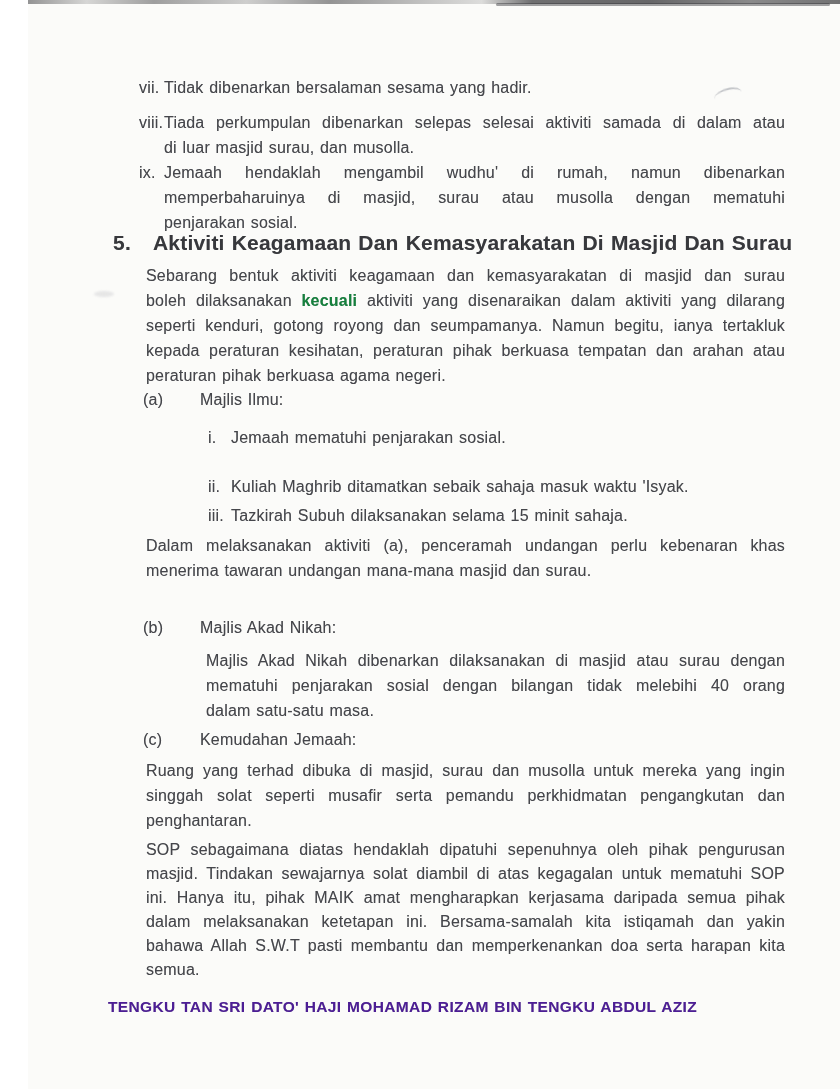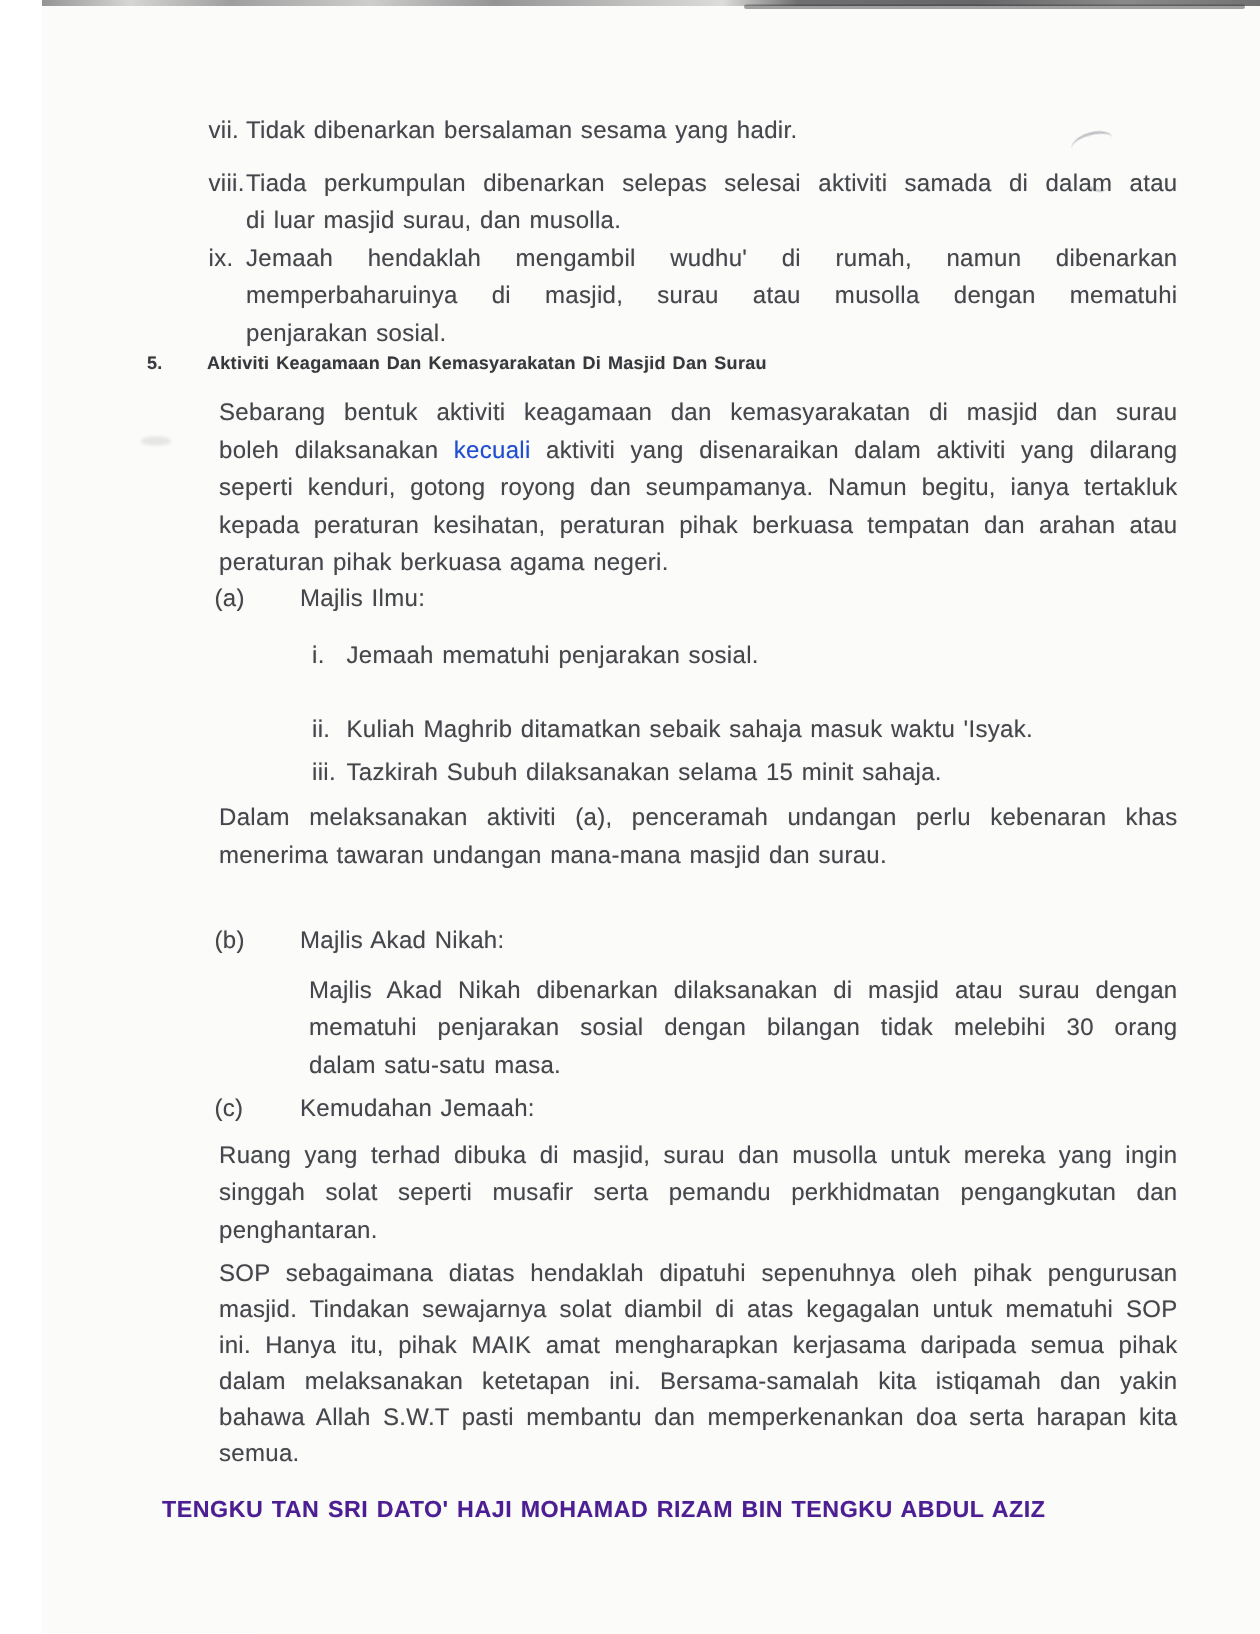--- a/index.html
+++ b/index.html
@@ -30,36 +30,36 @@
   .mark3{position:absolute;left:822px;top:138px;width:2px;height:44px;
     background:rgba(150,150,158,.30);transform:rotate(14deg);filter:blur(.6px);}
   .smudge{position:absolute;left:66px;top:291px;width:20px;height:6px;
     background:rgba(175,176,182,.28);border-radius:50%;filter:blur(1.2px);}
 
   .blk{position:absolute;}
   
   .li-top{left:111px;width:646px;padding-left:25px;box-sizing:border-box;}
   .li-top .marker{position:absolute;left:0;top:0;line-height:25px;}
   
-  .heading{left:70px;width:680px;font-weight:700;color:#37383c;font-size:12px;}
+  .heading{left:85px;width:680px;font-weight:700;color:#37383c;font-size:21px;}
   .heading .h-num{display:inline-block;width:40px;}
   
   .para{left:118px;width:639px;}
   .para.indent-b{left:178px;width:579px;}
   .para.closing{line-height:24px;}
   
   .sub-row{left:115px;width:640px;}
   .sub-row .sub-label{display:inline-block;width:57px;}
   
   .li-sub{left:180px;width:577px;padding-left:23px;box-sizing:border-box;}
   .li-sub .marker{position:absolute;left:0;top:0;line-height:25px;}
   
   .jline{text-align:justify;text-align-last:justify;}
   .jline.last{text-align-last:left;}
-  b{font-weight:400;color:#1d4ed8;}
+  b{font-weight:700;color:#15803d;}
   
   .sig-name{left:80px;width:720px;font-weight:700;color:#4c1d95;font-size:15.5px;
     line-height:20px;letter-spacing:.35px;}
   .sig-title{left:80px;width:720px;font-weight:700;color:#37383c;font-size:15.5px;
     line-height:20px;letter-spacing:.25px;}
 </style>
 </head>
 <body>
 
 <div class="page">
@@ -129,21 +129,21 @@
   <div class="blk para" style="top:533px">
       <div class="jline">Dalam melaksanakan aktiviti (a), penceramah undangan perlu kebenaran khas</div>
       <div class="jline last">menerima tawaran undangan mana-mana masjid dan surau.</div>
     </div>
 
   <div class="blk sub-row" style="top:615px">
     <span class="sub-label">(b)</span><span class="sub-title">Majlis Akad Nikah:</span>
   </div>
   <div class="blk para indent-b" style="top:648px">
       <div class="jline">Majlis Akad Nikah dibenarkan dilaksanakan di masjid atau surau dengan</div>
-      <div class="jline">mematuhi penjarakan sosial dengan bilangan tidak melebihi 30 orang</div>
+      <div class="jline">mematuhi penjarakan sosial dengan bilangan tidak melebihi 40 orang</div>
       <div class="jline last">dalam satu-satu masa.</div>
     </div>
 
   <div class="blk sub-row" style="top:727px">
     <span class="sub-label">(c)</span><span class="sub-title">Kemudahan Jemaah:</span>
   </div>
   <div class="blk para" style="top:758px">
       <div class="jline">Ruang yang terhad dibuka di masjid, surau dan musolla untuk mereka yang ingin</div>
       <div class="jline">singgah solat seperti musafir serta pemandu perkhidmatan pengangkutan dan</div>
       <div class="jline last">penghantaran.</div>

